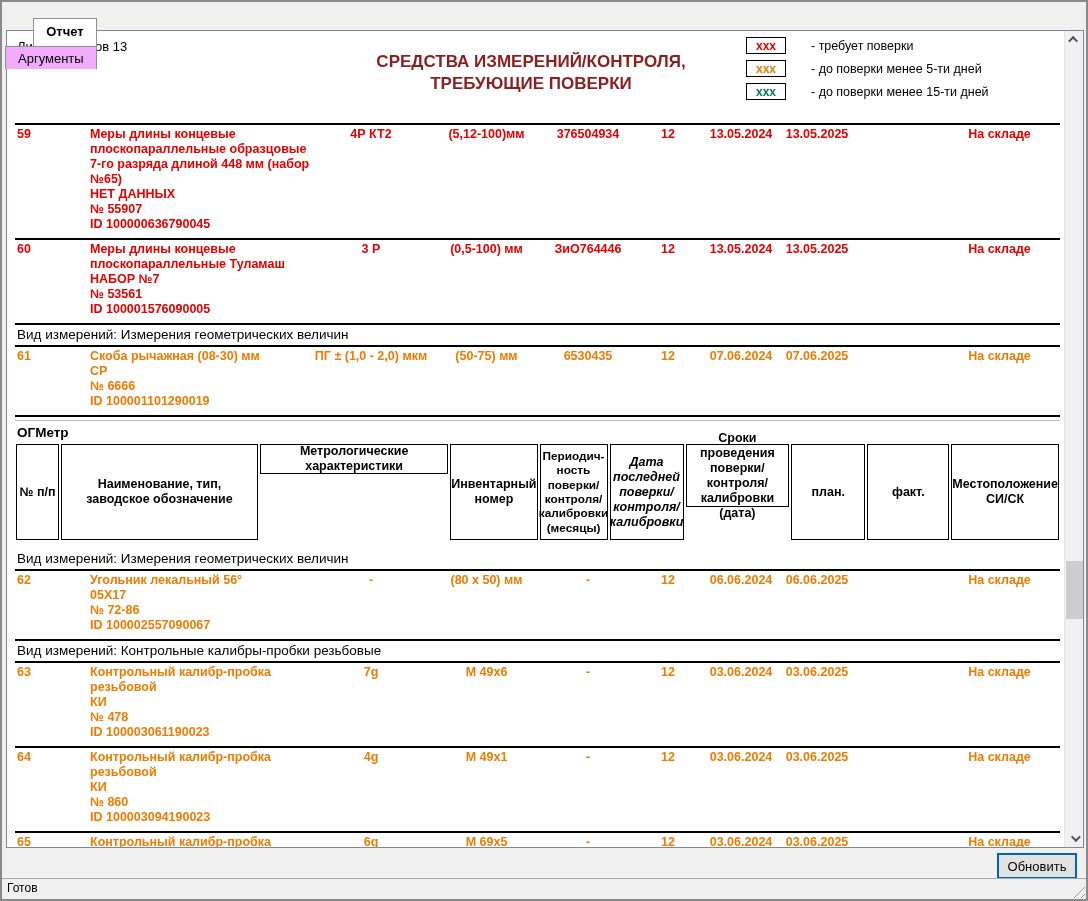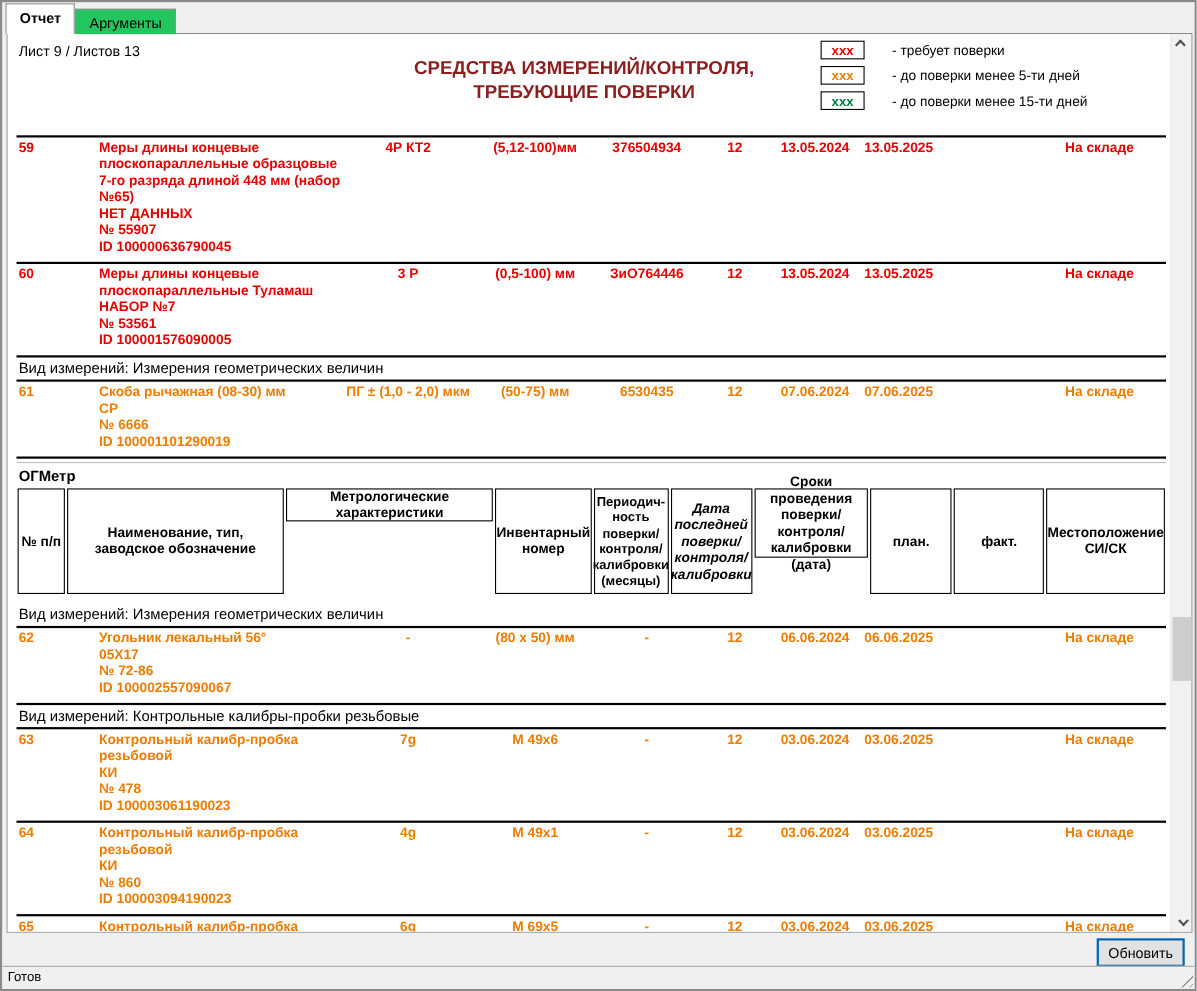--- a/index.html
+++ b/index.html
@@ -3,22 +3,22 @@
 <meta charset="utf-8">
 <style>
   * { margin:0; padding:0; box-sizing:border-box; }
   html,body { background:#fff; }
   body { font-family:"Liberation Sans", sans-serif; }
 
   .window { position:relative; width:1088px; height:901px;
     border:2px solid #8a8a8a; background:#f0f0f0; overflow:hidden; }
 
   
-  .tabbar { position:absolute; left:3px; top:2px; height:27px; display:flex; z-index:5; align-items:flex-end; }
-  .tab { font-size:13px; background:#22c55e; border:1px solid #919191; border-bottom:none;
+  .tabbar { position:absolute; left:3px; top:16px; height:27px; display:flex; z-index:5; align-items:flex-end;flex-direction:column; }
+  .tab { font-size:13px; background:#f0abfc; border:1px solid #919191; border-bottom:none;
     padding:4px 12px 4px; cursor:default; }
   .tab.active { background:#fff; font-weight:bold; padding:5px 12px 7px; position:relative; z-index:6; }
   .tab.inactive { height:23px; }
 
   
   .viewer { position:absolute; left:4px; top:28px; width:1078px; height:818px;
     background:#fff; border:1px solid #828790; }
   .rpt { position:absolute; left:0; top:0; right:19px; bottom:0; overflow:hidden; background:#fff; }
   .rpt-inner { margin-left:8px; width:1045px; position:relative; color:#000; }
 

